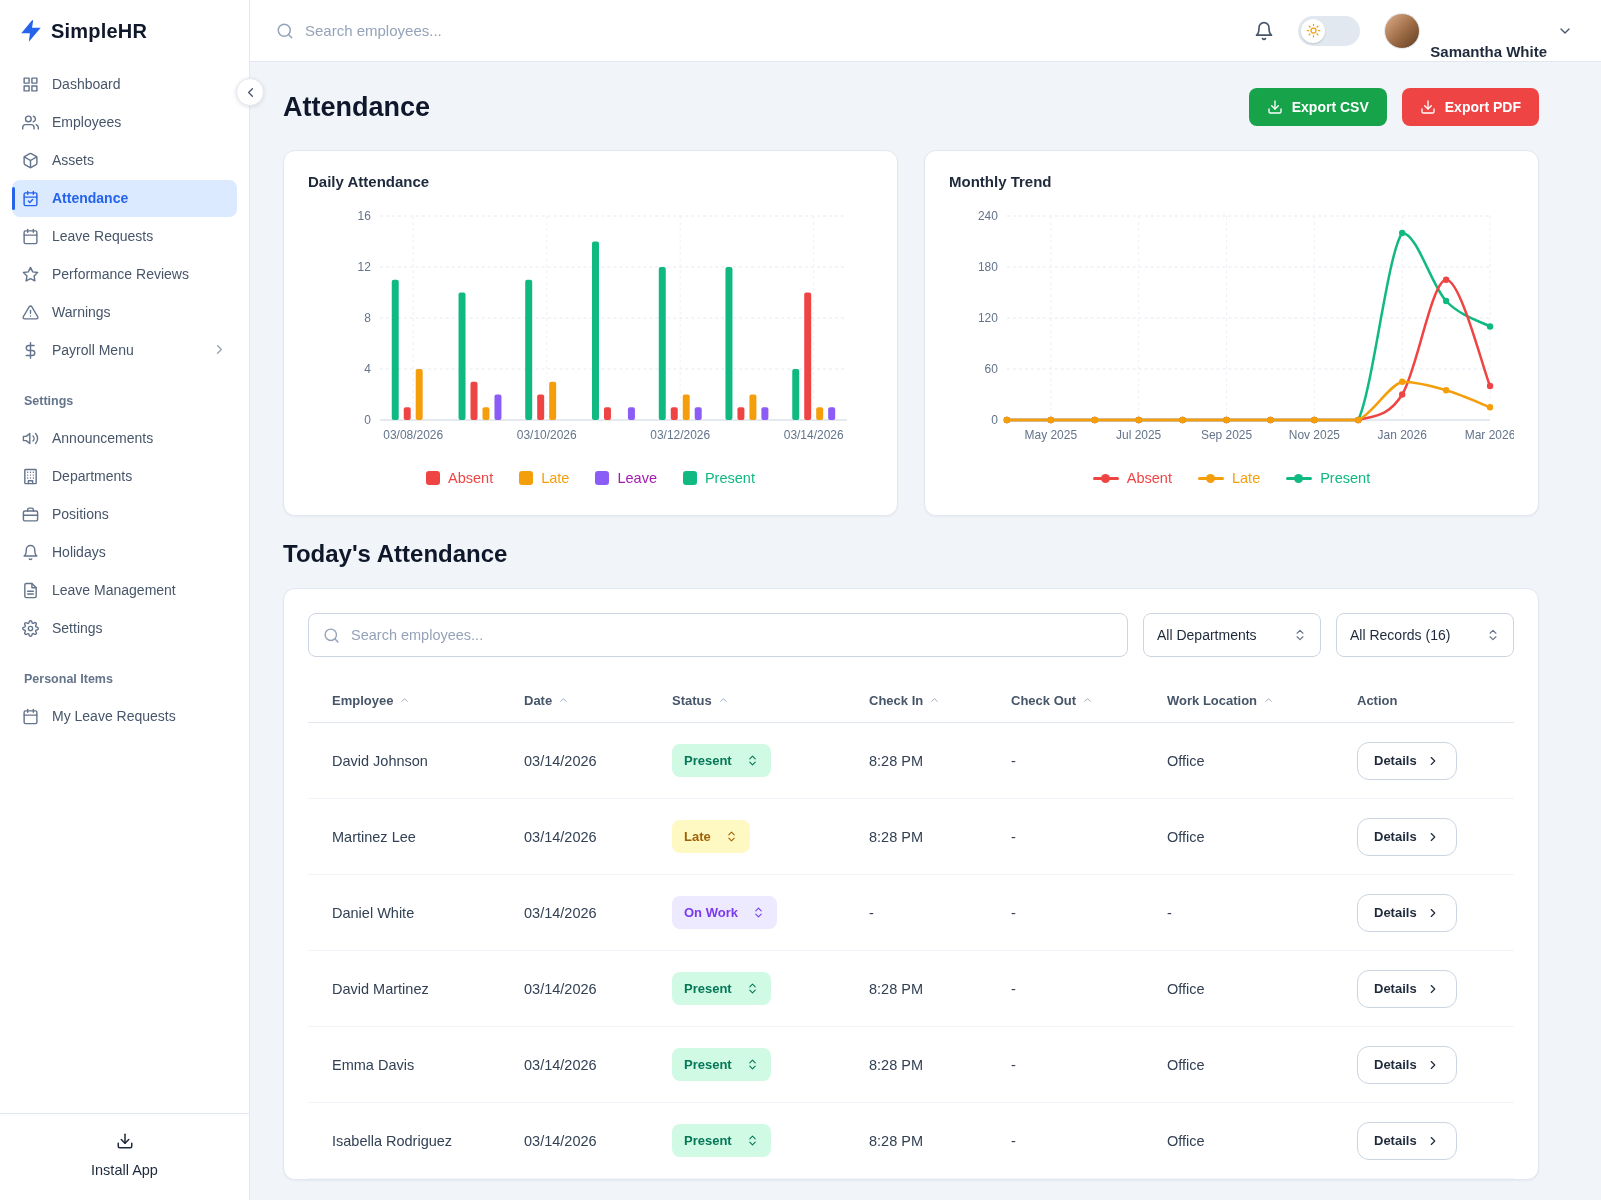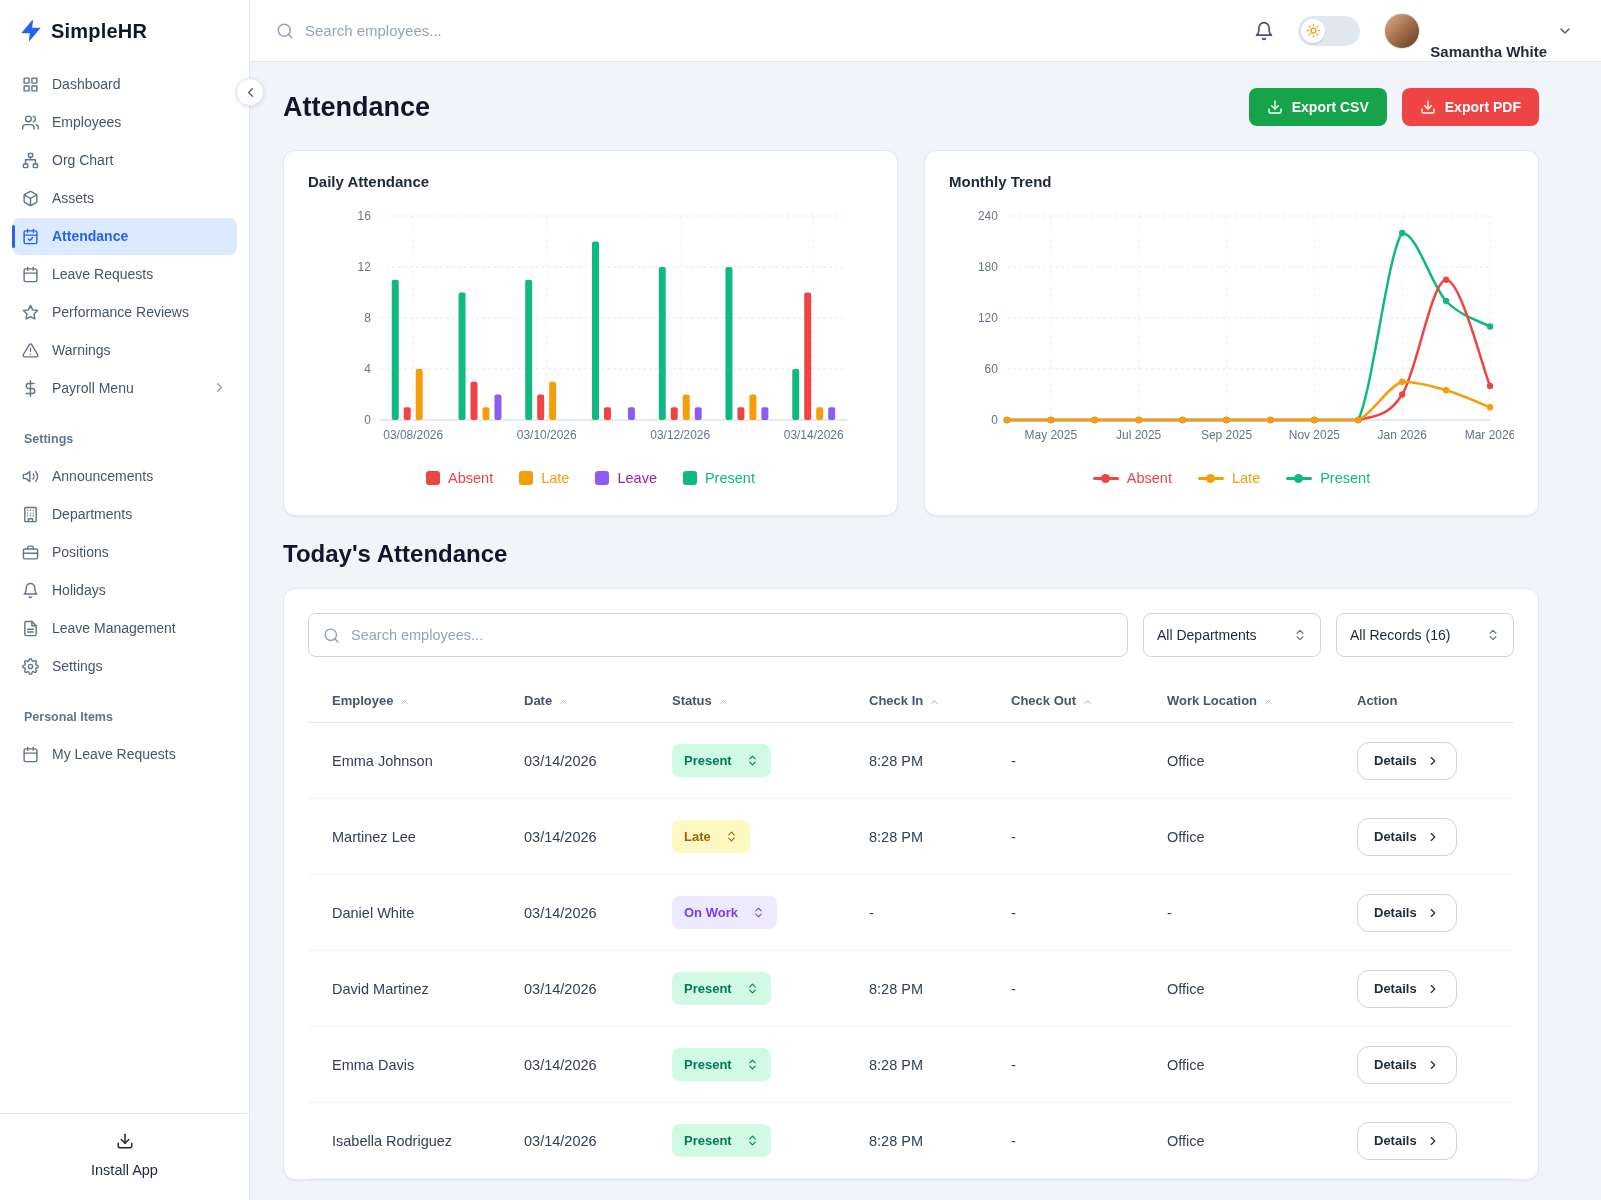--- a/index.html
+++ b/index.html
@@ -82,21 +82,21 @@
     background:transparent; font-family:inherit; }
   .search-box input::placeholder { color:#94a3b8; }
   .select { width:178px; flex-shrink:0; display:flex; align-items:center; justify-content:space-between;
     height:44px; padding:0 13px; border:1px solid #cbd5e1; border-radius:8px; font-size:14px;
     font-weight:500; color:#1e293b; cursor:pointer; background:#fff; }
   .select .icn { color:#64748b; }
 
   .thead, .trow { display:grid; grid-template-columns:192px 148px 197px 142px 156px 190px 1fr;
     align-items:center; padding:0 24px; }
   .thead { height:44px; border-bottom:1px solid #e2e8f0; }
-  .th { display:flex; align-items:flex-end; gap:6px; font-size:13px; font-weight:700; color:#475569;
+  .th { display:flex; align-items:center; gap:6px; font-size:13px; font-weight:700; color:#475569;
     cursor:pointer; }
   .th .icn { color:#94a3b8; }
   .trow { height:76px; border-bottom:1px solid #f1f5f9; }
   .td { font-size:14.5px; color:#334155; }
   .badge { display:inline-flex; align-items:center; gap:14px; padding:9px 12px; border-radius:8px;
     font-size:13px; font-weight:700; cursor:pointer; }
   .details-btn { display:inline-flex; align-items:center; gap:9px; height:38px; padding:0 16px;
     background:#fff; border:1px solid #cbd5e1; border-radius:12px; font-size:13px; font-weight:700;
     color:#1e293b; cursor:pointer; font-family:inherit; }
 </style>
@@ -123,29 +123,20 @@
           <span>Dashboard</span>
         </div>
         <div class="nav-item">
           <svg class="icn" width="17" height="17" viewBox="0 0 24 24" fill="none" stroke="currentColor" stroke-width="2" stroke-linecap="round" stroke-linejoin="round">
             <path d="M17 21v-2a4 4 0 0 0-4-4H5a4 4 0 0 0-4 4v2"></path>
             <circle cx="9" cy="7" r="4"></circle>
             <path d="M23 21v-2a4 4 0 0 0-3-3.87"></path>
             <path d="M16 3.13a4 4 0 0 1 0 7.75"></path>
           </svg>
           <span>Employees</span>
-        </div>
-        <div class="nav-item">
-          <svg class="icn" width="17" height="17" viewBox="0 0 24 24" fill="none" stroke="currentColor" stroke-width="2" stroke-linecap="round" stroke-linejoin="round">
-            <rect x="9" y="2" width="6" height="5" rx="1"></rect>
-            <rect x="2" y="17" width="6" height="5" rx="1"></rect>
-            <rect x="16" y="17" width="6" height="5" rx="1"></rect>
-            <path d="M12 7v4M12 11H5v6M12 11h7v6"></path>
-          </svg>
-          <span>Org Chart</span>
         </div>
         <div class="nav-item">
           <svg class="icn" width="17" height="17" viewBox="0 0 24 24" fill="none" stroke="currentColor" stroke-width="2" stroke-linecap="round" stroke-linejoin="round">
             <path d="M21 16V8a2 2 0 0 0-1-1.73l-7-4a2 2 0 0 0-2 0l-7 4A2 2 0 0 0 3 8v8a2 2 0 0 0 1 1.73l7 4a2 2 0 0 0 2 0l7-4A2 2 0 0 0 21 16z"></path>
             <path d="M3.27 6.96 12 12.01l8.73-5.05"></path>
             <path d="M12 22.08V12"></path>
           </svg>
           <span>Assets</span>
         </div>
         <div class="nav-item active">
@@ -559,21 +550,21 @@
               <svg class="icn" width="11" height="11" viewBox="0 0 24 24" fill="none" stroke="currentColor" stroke-width="2" stroke-linecap="round" stroke-linejoin="round">
                 <path d="M6 14l6-6 6 6"></path>
               </svg>
             </div>
             <div class="th">
               <span>Action</span>
             </div>
           </div>
         <div id="table-body">
             <div class="trow">
-              <div class="td">Emma Johnson</div>
+              <div class="td">David Johnson</div>
               <div class="td">03/14/2026</div>
               <div class="td"><span class="badge" style="background:#d1fae5;color:#047857">
                   <span>Present</span>
                   <svg class="icn" width="13" height="13" viewBox="0 0 24 24" fill="none" stroke="currentColor" stroke-width="2" stroke-linecap="round" stroke-linejoin="round">
                     <path d="M7 9l5-5 5 5"></path>
                     <path d="M7 15l5 5 5-5"></path>
                   </svg>
                 </span></div>
               <div class="td">8:28 PM</div>
               <div class="td">-</div>

